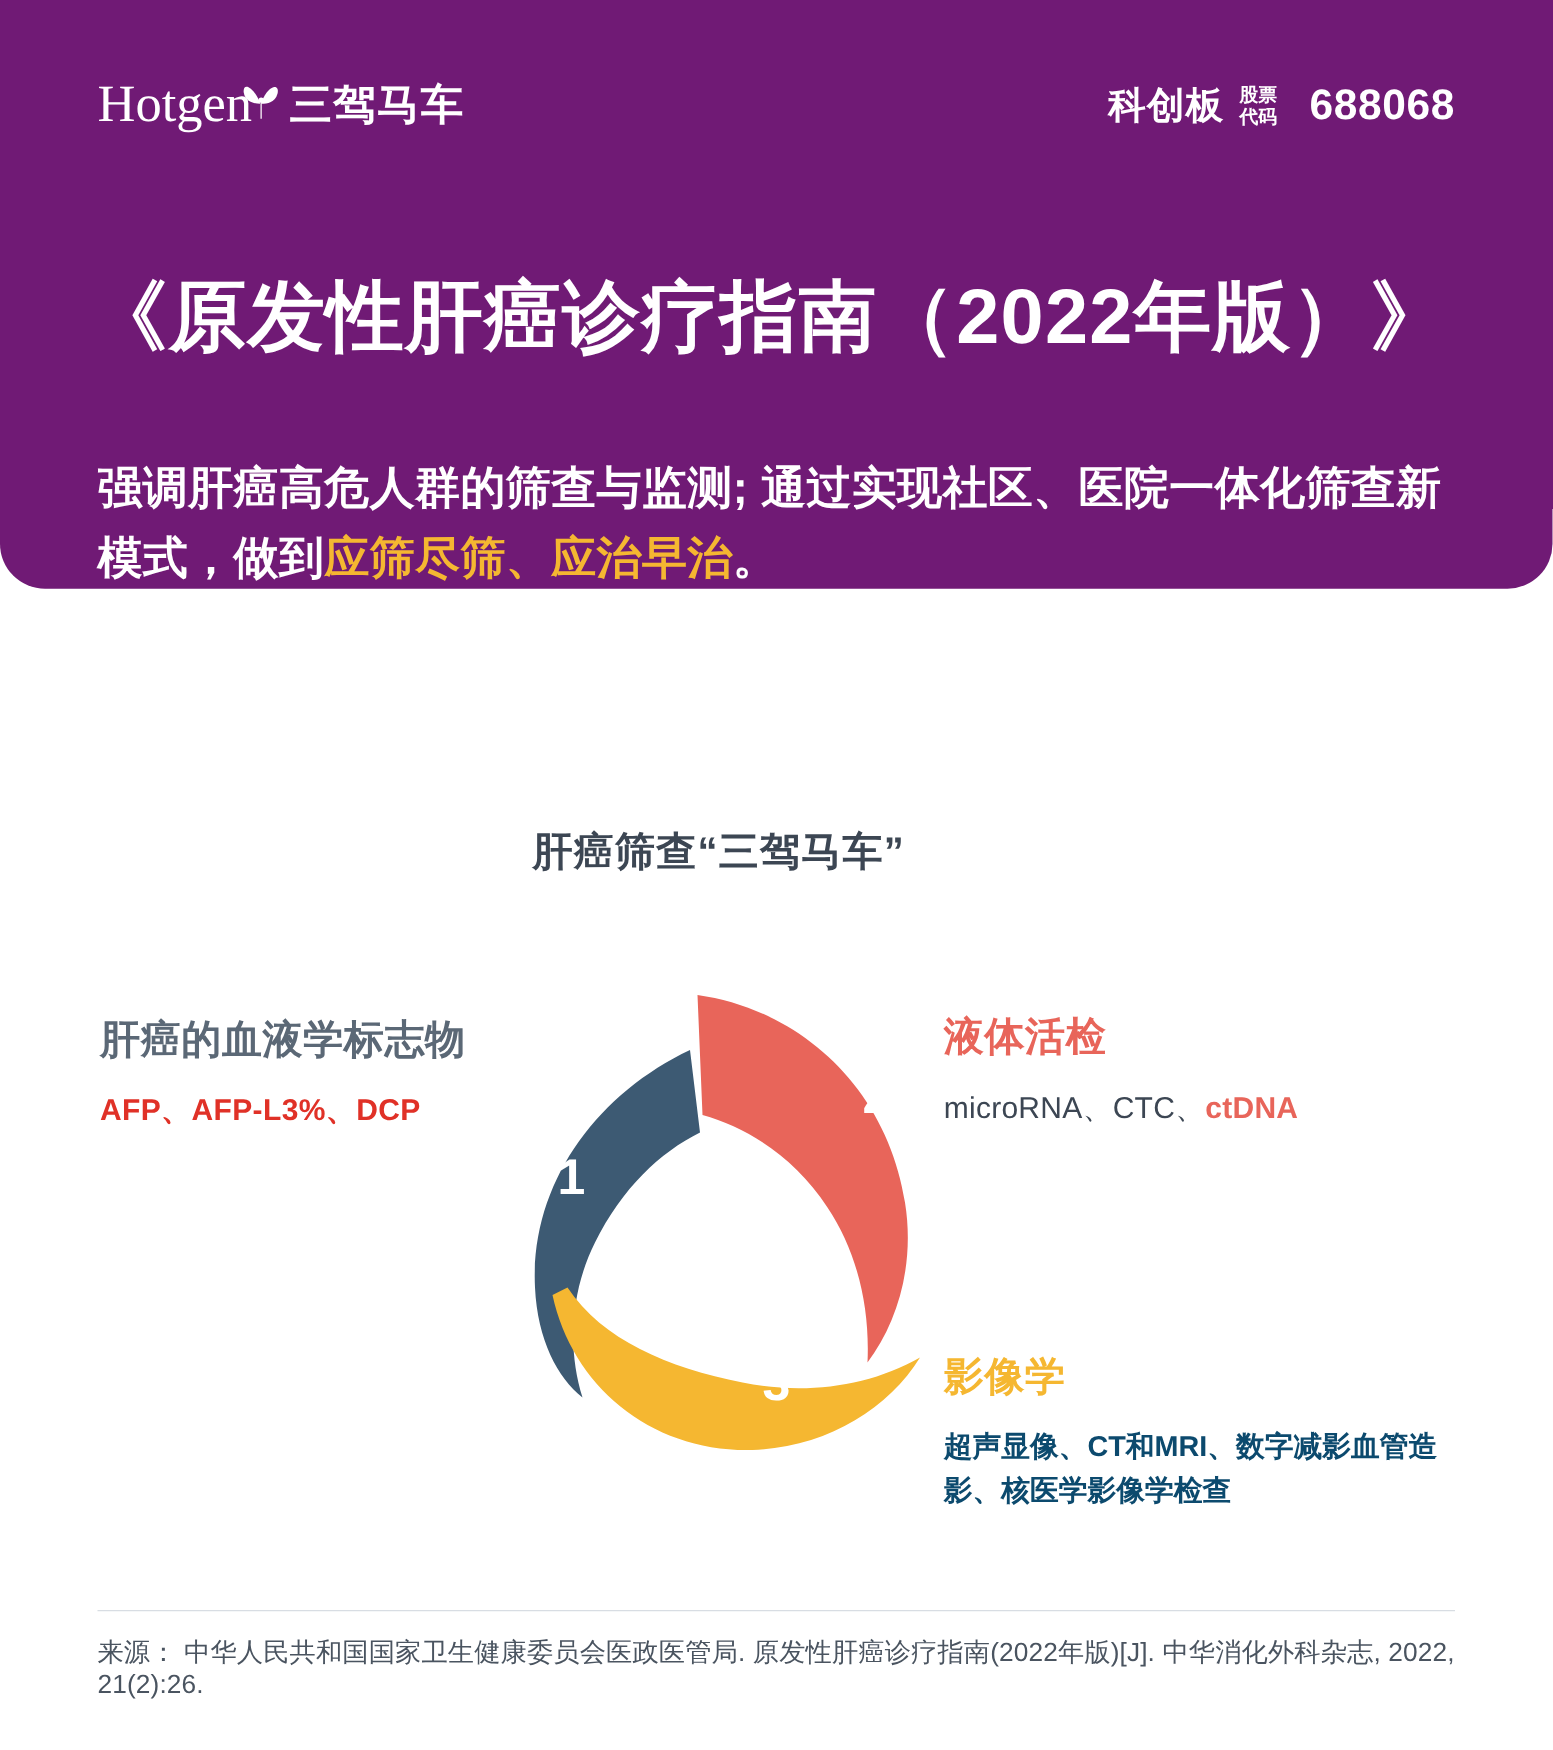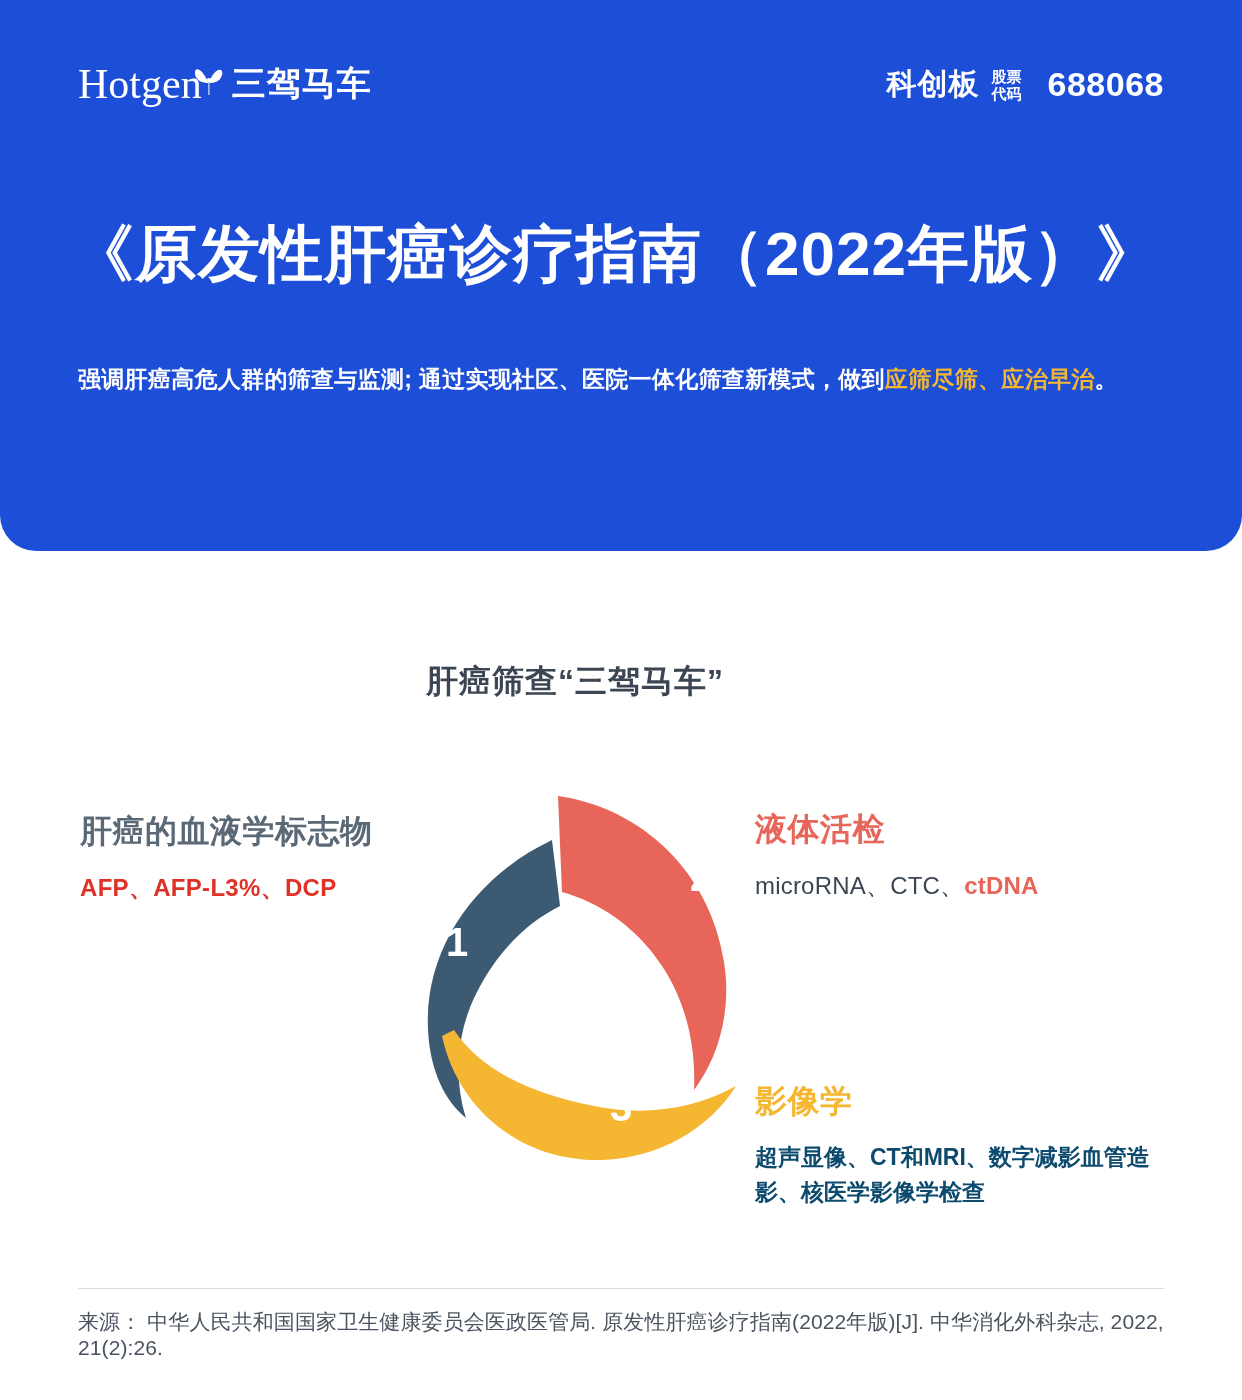--- a/index.html
+++ b/index.html
@@ -15,22 +15,22 @@
     position: relative;
     overflow: hidden;
   }
 
   
   .hero {
     position: absolute;
     left: 0;
     top: 0;
     width: 1242px;
-    height: 551px;
-    background: #1d4ed8;
+    height: 471px;
+    background: #701a75;
     border-bottom-left-radius: 36px;
     border-bottom-right-radius: 36px;
     box-sizing: border-box;
   }
 
   .brand {
     position: absolute;
     left: 78px;
     top: 56px;
     display: flex;
@@ -96,21 +96,21 @@
     color: #ffffff;
     letter-spacing: 1px;
     line-height: 1.15;
   }
 
   .hero-sub {
     position: absolute;
     left: 78px;
     top: 362px;
     width: 1100px;
-    font-size: 23px;
+    font-size: 36px;
     font-weight: bold;
     color: #ffffff;
     line-height: 1.55;
     letter-spacing: 0.3px;
   }
   .hl {
     color: #f5b731;
   }
 
   

